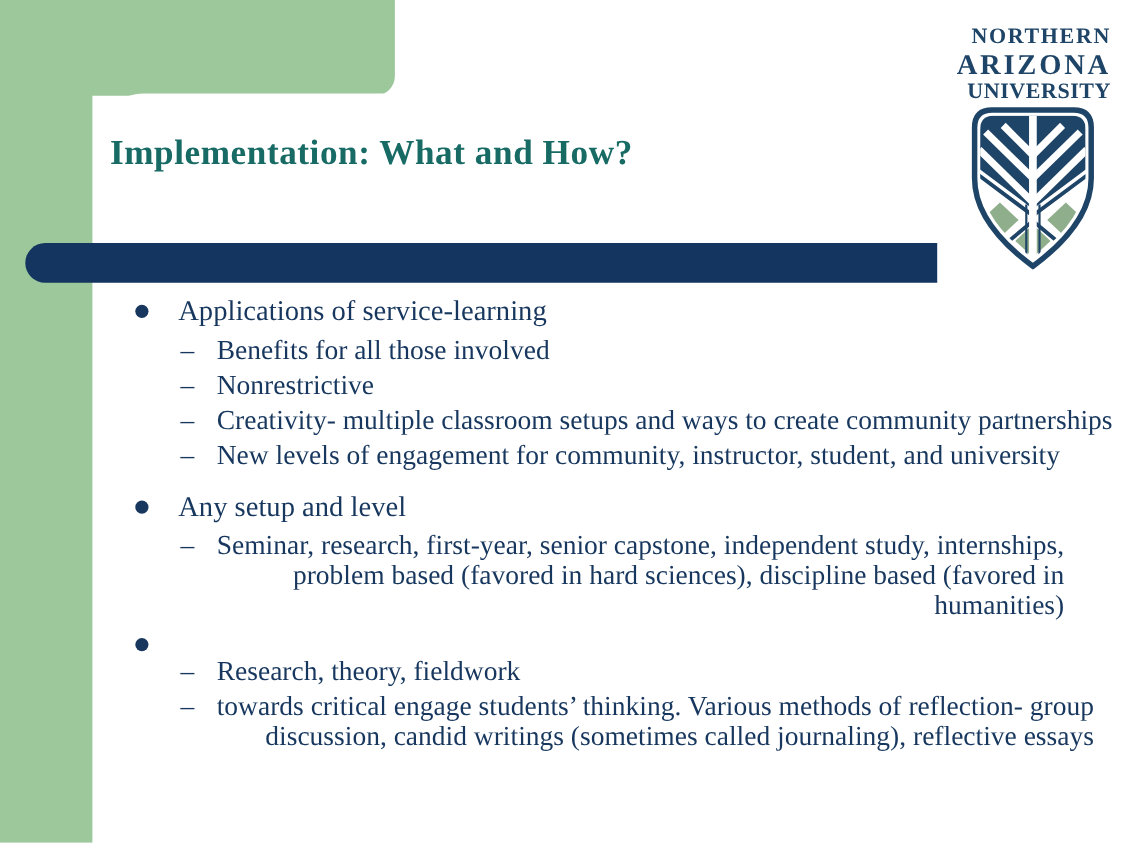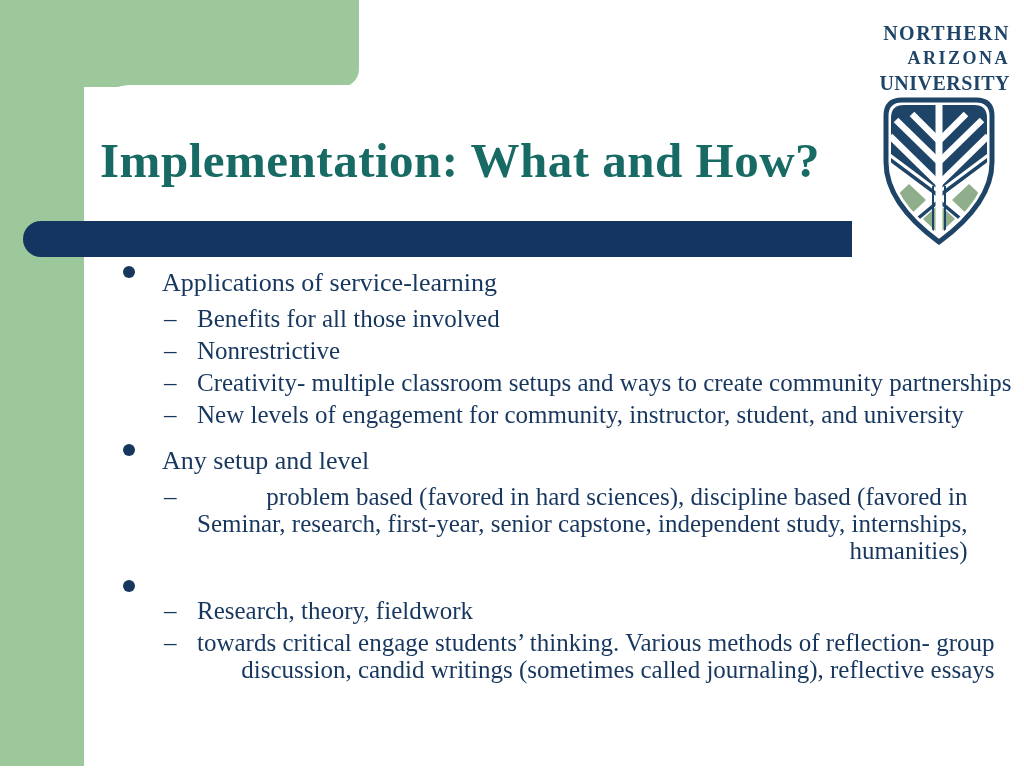--- a/index.html
+++ b/index.html
@@ -27,42 +27,42 @@
     position:absolute;left:0;top:0;width:84px;height:766px;
     background:var(--green);
   }
   
   .content-panel{
     position:absolute;left:85px;top:85px;right:0;bottom:0;
     background:#ffffff;border-top-left-radius:46px;
   }
 
   .title{
-    position:absolute;left:100px;top:132px;margin:0;
-    font-size:49px;font-weight:bold;color:var(--teal);
+    position:absolute;left:100px;top:120px;margin:0;
+    font-size:32px;font-weight:bold;color:var(--teal);
     letter-spacing:0.5px;white-space:nowrap;
   }
 
   .navy-bar{
     position:absolute;left:23px;top:221px;width:829px;height:36px;
     background:var(--bar-navy);border-radius:18px 0 0 18px;
   }
 
   
   .logo{position:absolute;left:868px;top:22px;width:142px;}
   .logo-text{width:142px;text-align:right;color:var(--logo-navy);font-weight:bold;}
   .logo-line-1{font-size:20px;line-height:23px;letter-spacing:1.5px;}
-  .logo-line-2{font-size:18px;line-height:27px;letter-spacing:2.5px;font-family:Liberation Serif, serif;}
+  .logo-line-2{font-size:26px;line-height:27px;letter-spacing:2.5px;font-family:Liberation Serif, serif;}
   .logo-line-3{font-size:20px;line-height:23px;letter-spacing:0.5px;}
   .logo-shield{display:block;margin:1px auto 0 auto;}
 
   
   .content{position:absolute;left:110px;top:266px;width:890px;color:var(--navy);}
   .section + .section{margin-top:16px;}
-  .heading-row{display:flex;align-items:flex-start;}
+  .heading-row{display:flex;align-items:center;}
   .dot{width:12px;height:12px;border-radius:50%;background:var(--navy);
        margin:0 27px 0 13px;flex:none;}
   .heading-text{font-size:26px;line-height:34px;white-space:nowrap;}
   .sub-row{display:flex;margin-top:5px;}
   .dash{width:33px;margin-left:54px;flex:none;font-size:25px;line-height:27px;}
   .sub-text .line{font-size:25px;line-height:27px;white-space:nowrap;text-align:right;}
 </style>
 </head>
 <body>
 
@@ -156,22 +156,22 @@
         </div>
       </div>
       <div class="section">
         <div class="heading-row">
           <span class="dot"></span>
           <span class="heading-text">Any setup and level</span>
         </div>
         <div class="sub-row">
           <span class="dash">–</span>
           <div class="sub-text">
+            <div class="line">Seminar, research, first-year, senior capstone, independent study, internships,</div>
             <div class="line">problem based (favored in hard sciences), discipline based (favored in</div>
-            <div class="line">Seminar, research, first-year, senior capstone, independent study, internships,</div>
             <div class="line">humanities)</div>
           </div>
         </div>
       </div>
       <div class="section">
         <div class="heading-row">
           <span class="dot"></span>
         </div>
         <div class="sub-row">
           <span class="dash">–</span>

